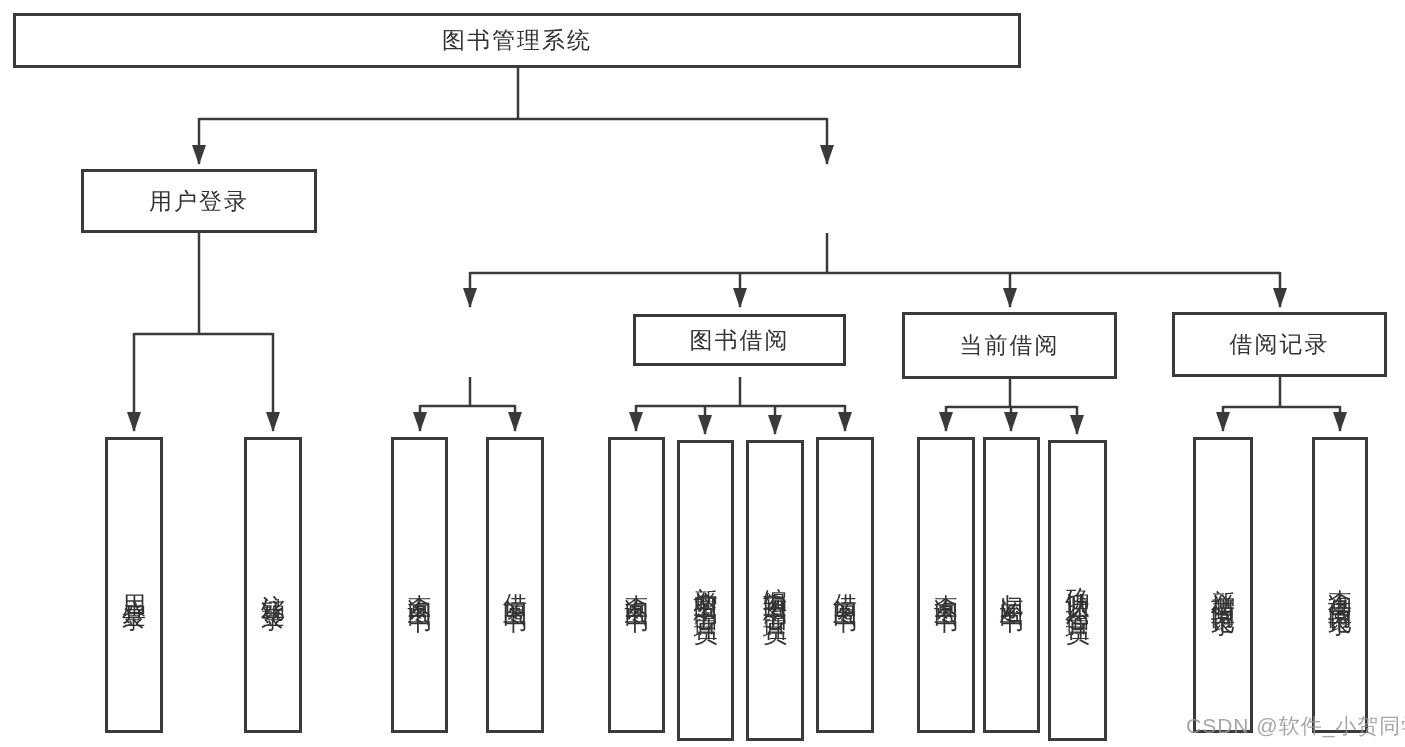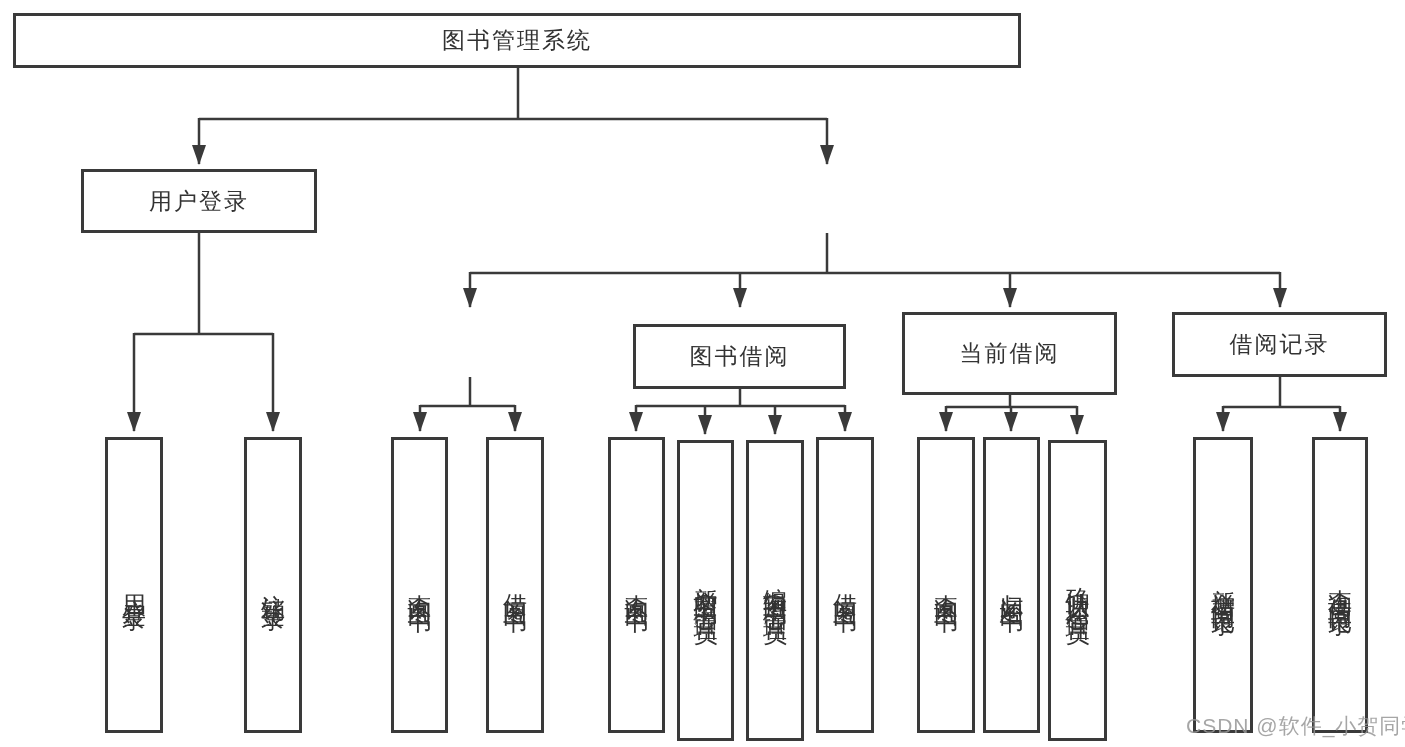--- a/index.html
+++ b/index.html
@@ -125,24 +125,24 @@
   </svg>
 
   <div class="hbox" style="left:13px; top:13px; width:1008px; height:55px;">
     <span class="lbl">图书管理系统</span>
   </div>
 
   <div class="hbox" style="left:81px; top:169px; width:236px; height:64px;">
     <span class="lbl">用户登录</span>
   </div>
 
-  <div class="hbox" style="left:633px; top:324px; width:213px; height:65px;">
+  <div class="hbox" style="left:633px; top:314px; width:213px; height:52px;">
     <span class="lbl">图书借阅</span>
   </div>
-  <div class="hbox" style="left:902px; top:312px; width:215px; height:83px;">
+  <div class="hbox" style="left:902px; top:312px; width:215px; height:67px;">
     <span class="lbl">当前借阅</span>
   </div>
   <div class="hbox" style="left:1172px; top:312px; width:215px; height:65px;">
     <span class="lbl">借阅记录</span>
   </div>
 
   <div class="vbox" style="left:105px; top:437px; width:58px; height:296px;">
     <span class="lbl">用户登录</span>
   </div>
   <div class="vbox" style="left:244px; top:437px; width:58px; height:296px;">

